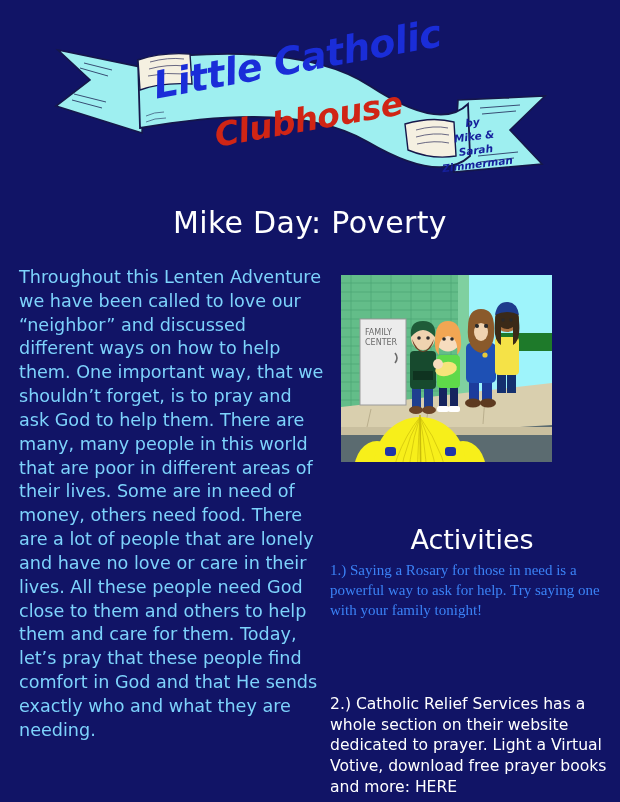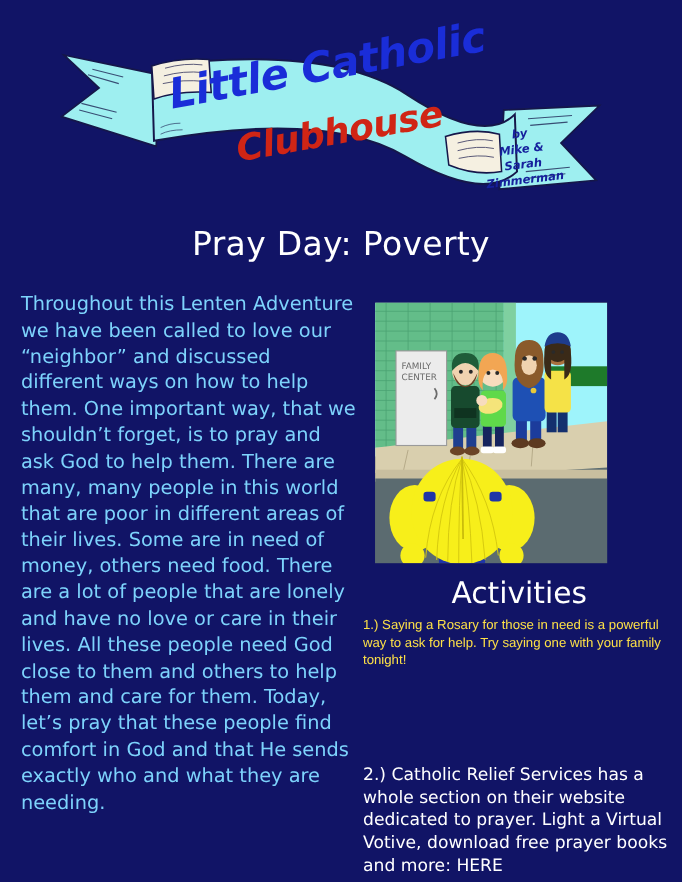--- a/index.html
+++ b/index.html
@@ -106,21 +106,21 @@
     line-height: 1.355;
     text-align: left;
   }
 
   
   #illustration {
     position: absolute;
     left: 341px;
     top: 275px;
     width: 211px;
-    height: 237px;
+    height: 187px;
     overflow: hidden;
     background: #5b6b70;
   }
   #illustration svg { display: block; }
 
   
   #activities-heading {
     position: absolute;
     left: 332px;
     top: 524px;
@@ -128,23 +128,23 @@
     text-align: center;
     color: #ffffff;
     font-family: "DejaVu Sans", sans-serif;
     font-size: 27px;
   }
   #activity-1 {
     position: absolute;
     left: 330px;
     top: 561px;
     width: 288px;
-    color: #fde047;
-    font-family: Liberation Sans, sans-serif;
-    font-size: 12px;
+    color: #3b82f6;
+    font-family: Liberation Serif, serif;
+    font-size: 15px;
     line-height: 1.33;
   }
   #activity-2 {
     position: absolute;
     left: 330px;
     top: 694px;
     width: 290px;
     color: #ffffff;
     font-family: "DejaVu Sans", sans-serif;
     font-size: 15.6px;
@@ -202,21 +202,21 @@
       <div id="title-clubhouse">Clubhouse</div>
       <div id="byline">
         <span class="b-line">by</span>
         <span class="b-line">Mike &amp;</span>
         <span class="b-line">Sarah</span>
         <span class="b-line">Zimmerman</span>
       </div>
     </div>
   </div>
 
-  <div id="page-title">Pray Day: Poverty</div>
+  <div id="page-title">Mike Day: Poverty</div>
 
   <div id="body-copy">Throughout this Lenten Adventure we have been called to love our “neighbor” and discussed different ways on how to help them. One important way, that we shouldn’t forget, is to pray and ask God to help them. There are many, many people in this world that are poor in different areas of their lives. Some are in need of money, others need food. There are a lot of people that are lonely and have no love or care in their lives. All these people  need God close to them and others to  help them and care for them.  Today, let’s pray that these people  find comfort in God and that He  sends exactly who and what they are needing.</div>
 
   <div id="illustration">
     <svg viewBox="0 0 211 237" width="211" height="237" xmlns="http://www.w3.org/2000/svg">
 
       <rect x="0" y="0" width="211" height="140" fill="#9ef4fb"></rect>
 
       <rect x="155" y="58" width="56" height="18" fill="#1e7a2a"></rect>
 

